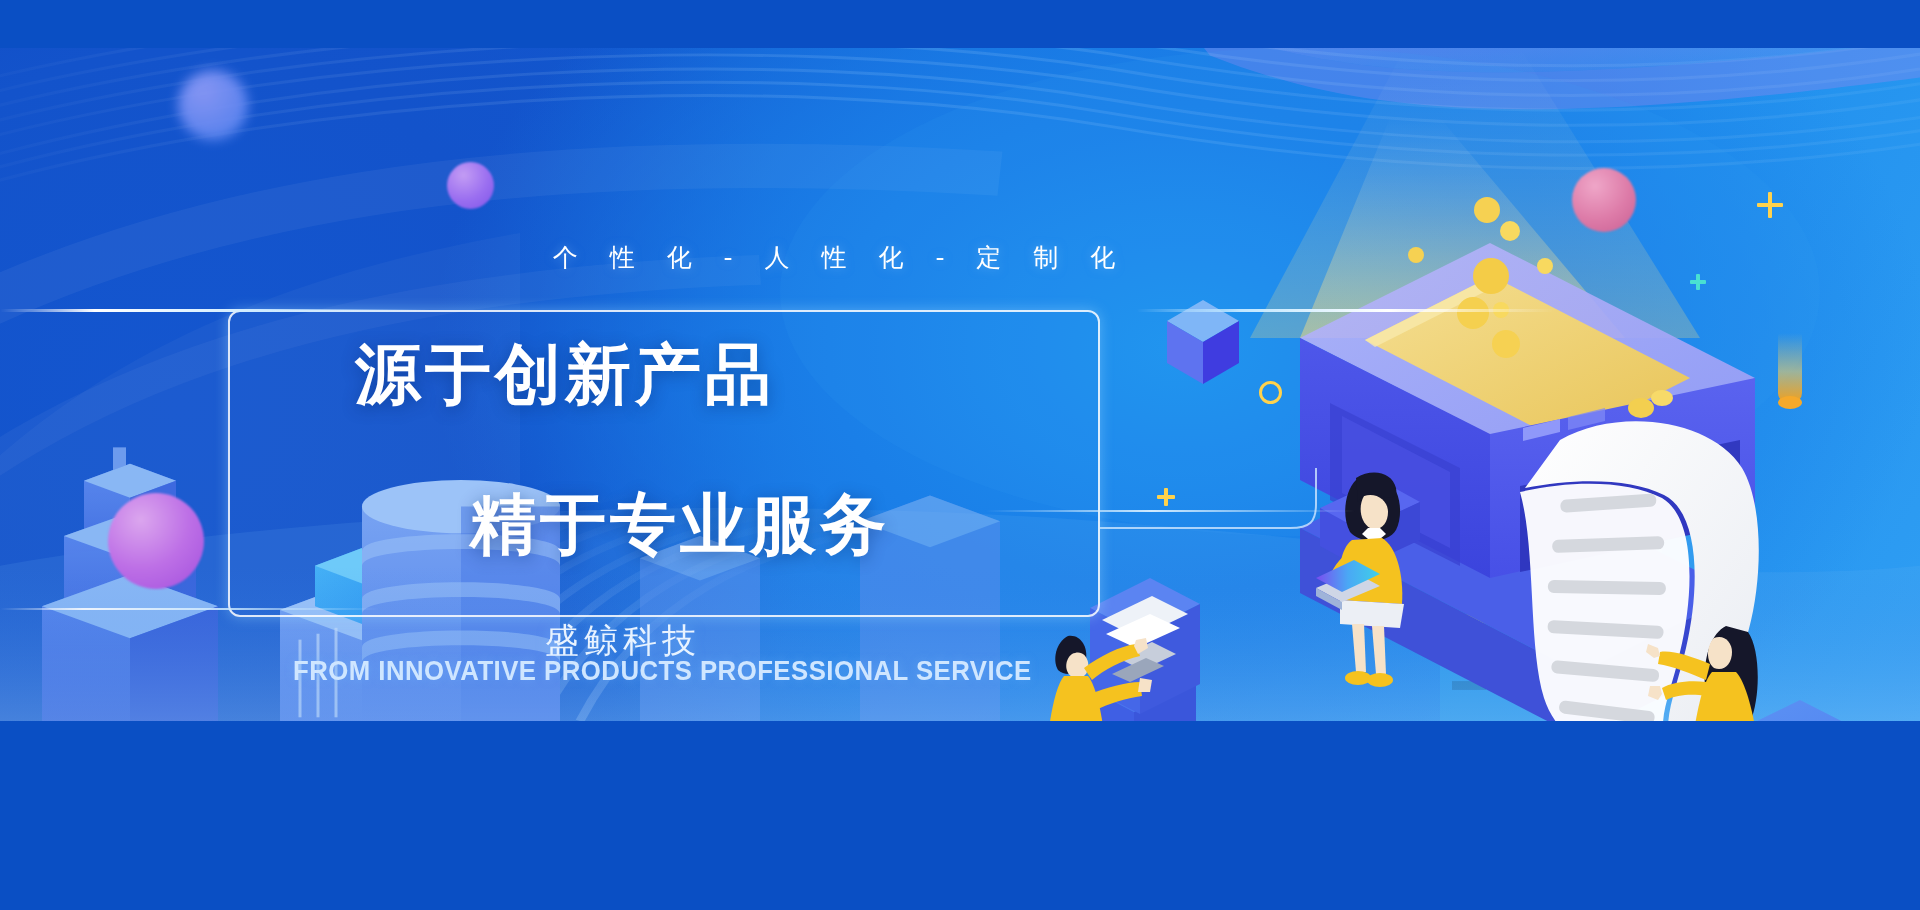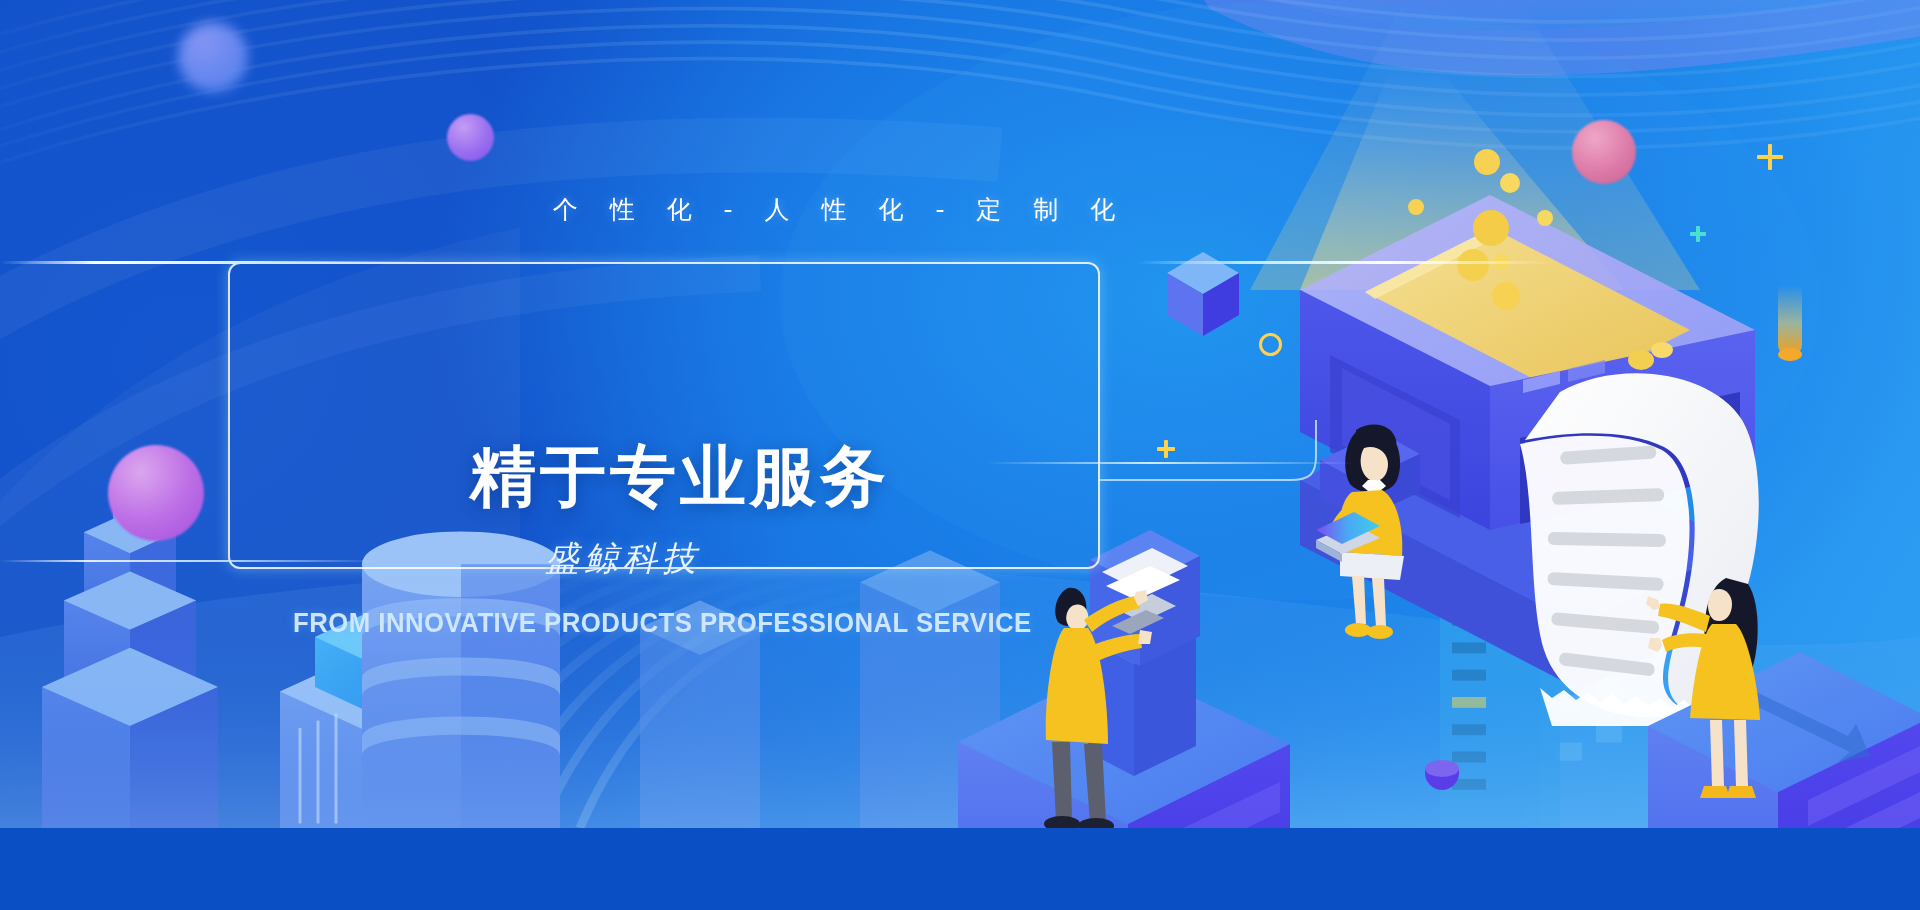--- a/index.html
+++ b/index.html
@@ -1,25 +1,26 @@
 <!DOCTYPE html>
 <html><head>
 <meta charset="utf-8">
 <style>
   html,body{margin:0;padding:0;background:#0a4fc4;}
   body{font-family:"Liberation Sans","DejaVu Sans",sans-serif;}
 
   .banner{
     position:relative;
-    width:1920px;height:828px;
+    width:1920px;height:673px;
     overflow:hidden;
     background:
       radial-gradient(ellipse 1100px 760px at 1180px 300px, #1f93ef 0%, #1a7fe8 32%, rgba(20,105,226,0) 68%),
       radial-gradient(ellipse 900px 900px at 180px 360px, #1456cf 0%, #1353cb 40%, rgba(17,80,200,0) 72%),
       linear-gradient(118deg,#0f49c2 0%,#1258cf 26%,#1a76e2 54%,#2190ee 76%,#2f9ef3 100%);
+    margin-top: 48px;
   }
 
   
   .layer{position:absolute;inset:0;pointer-events:none;}
   .layer svg{display:block;width:100%;height:100%;}
 
   
   .blob{position:absolute;border-radius:50%;pointer-events:none;}
   .blob-soft-1{
     left:178px;top:22px;width:70px;height:70px;
@@ -108,26 +109,25 @@
     position:absolute;color:#fff;font-weight:bold;
     font-family:"DejaVu Sans","Liberation Sans",sans-serif;
     font-size:66px;letter-spacing:4px;
     text-shadow:0 3px 16px rgba(4,40,110,.45);
     white-space:nowrap;
   }
   .headline-1{left:355px;top:282px;}
   .headline-2{left:470px;top:432px;}
 
   .company{
-    position:absolute;left:545px;top:536px;
+    position:absolute;left:545px;top:570px;
     color:#e8f3ff;font-size:34px;letter-spacing:5px;
     font-family:"DejaVu Sans","Liberation Sans",sans-serif;
     text-shadow:0 0 12px rgba(120,190,255,.55);
     white-space:nowrap;
-    font-style:italic;
   }
 
   .subtitle-en{
     position:absolute;left:293px;top:607px;
     color:#cfe6ff;font-size:28px;font-weight:bold;letter-spacing:.5px;
     font-family:"Liberation Sans","DejaVu Sans",sans-serif;
     text-shadow:0 0 10px rgba(110,180,255,.45);
     white-space:nowrap;
     transform:scaleX(.92);transform-origin:left center;
   }
@@ -596,20 +596,21 @@
   </div>
 
   <div class="frame"></div>
   <div class="glowline glowline-top-left"></div>
   <div class="glowline glowline-top-right"></div>
   <div class="glowline glowline-mid"></div>
   <div class="glowline glowline-bottom-left"></div>
 
   <div class="tagline-top">个 性 化 - 人 性 化 - 定 制 化</div>
 
+  <div class="headline headline-1">源于创新产品</div>
 
   <div class="headline headline-2">精于专业服务</div>
 
   <div class="company">盛鲸科技</div>
 
   <div class="subtitle-en">FROM INNOVATIVE PRODUCTS PROFESSIONAL SERVICE</div>
 
 </div>
 
 </body></html>

